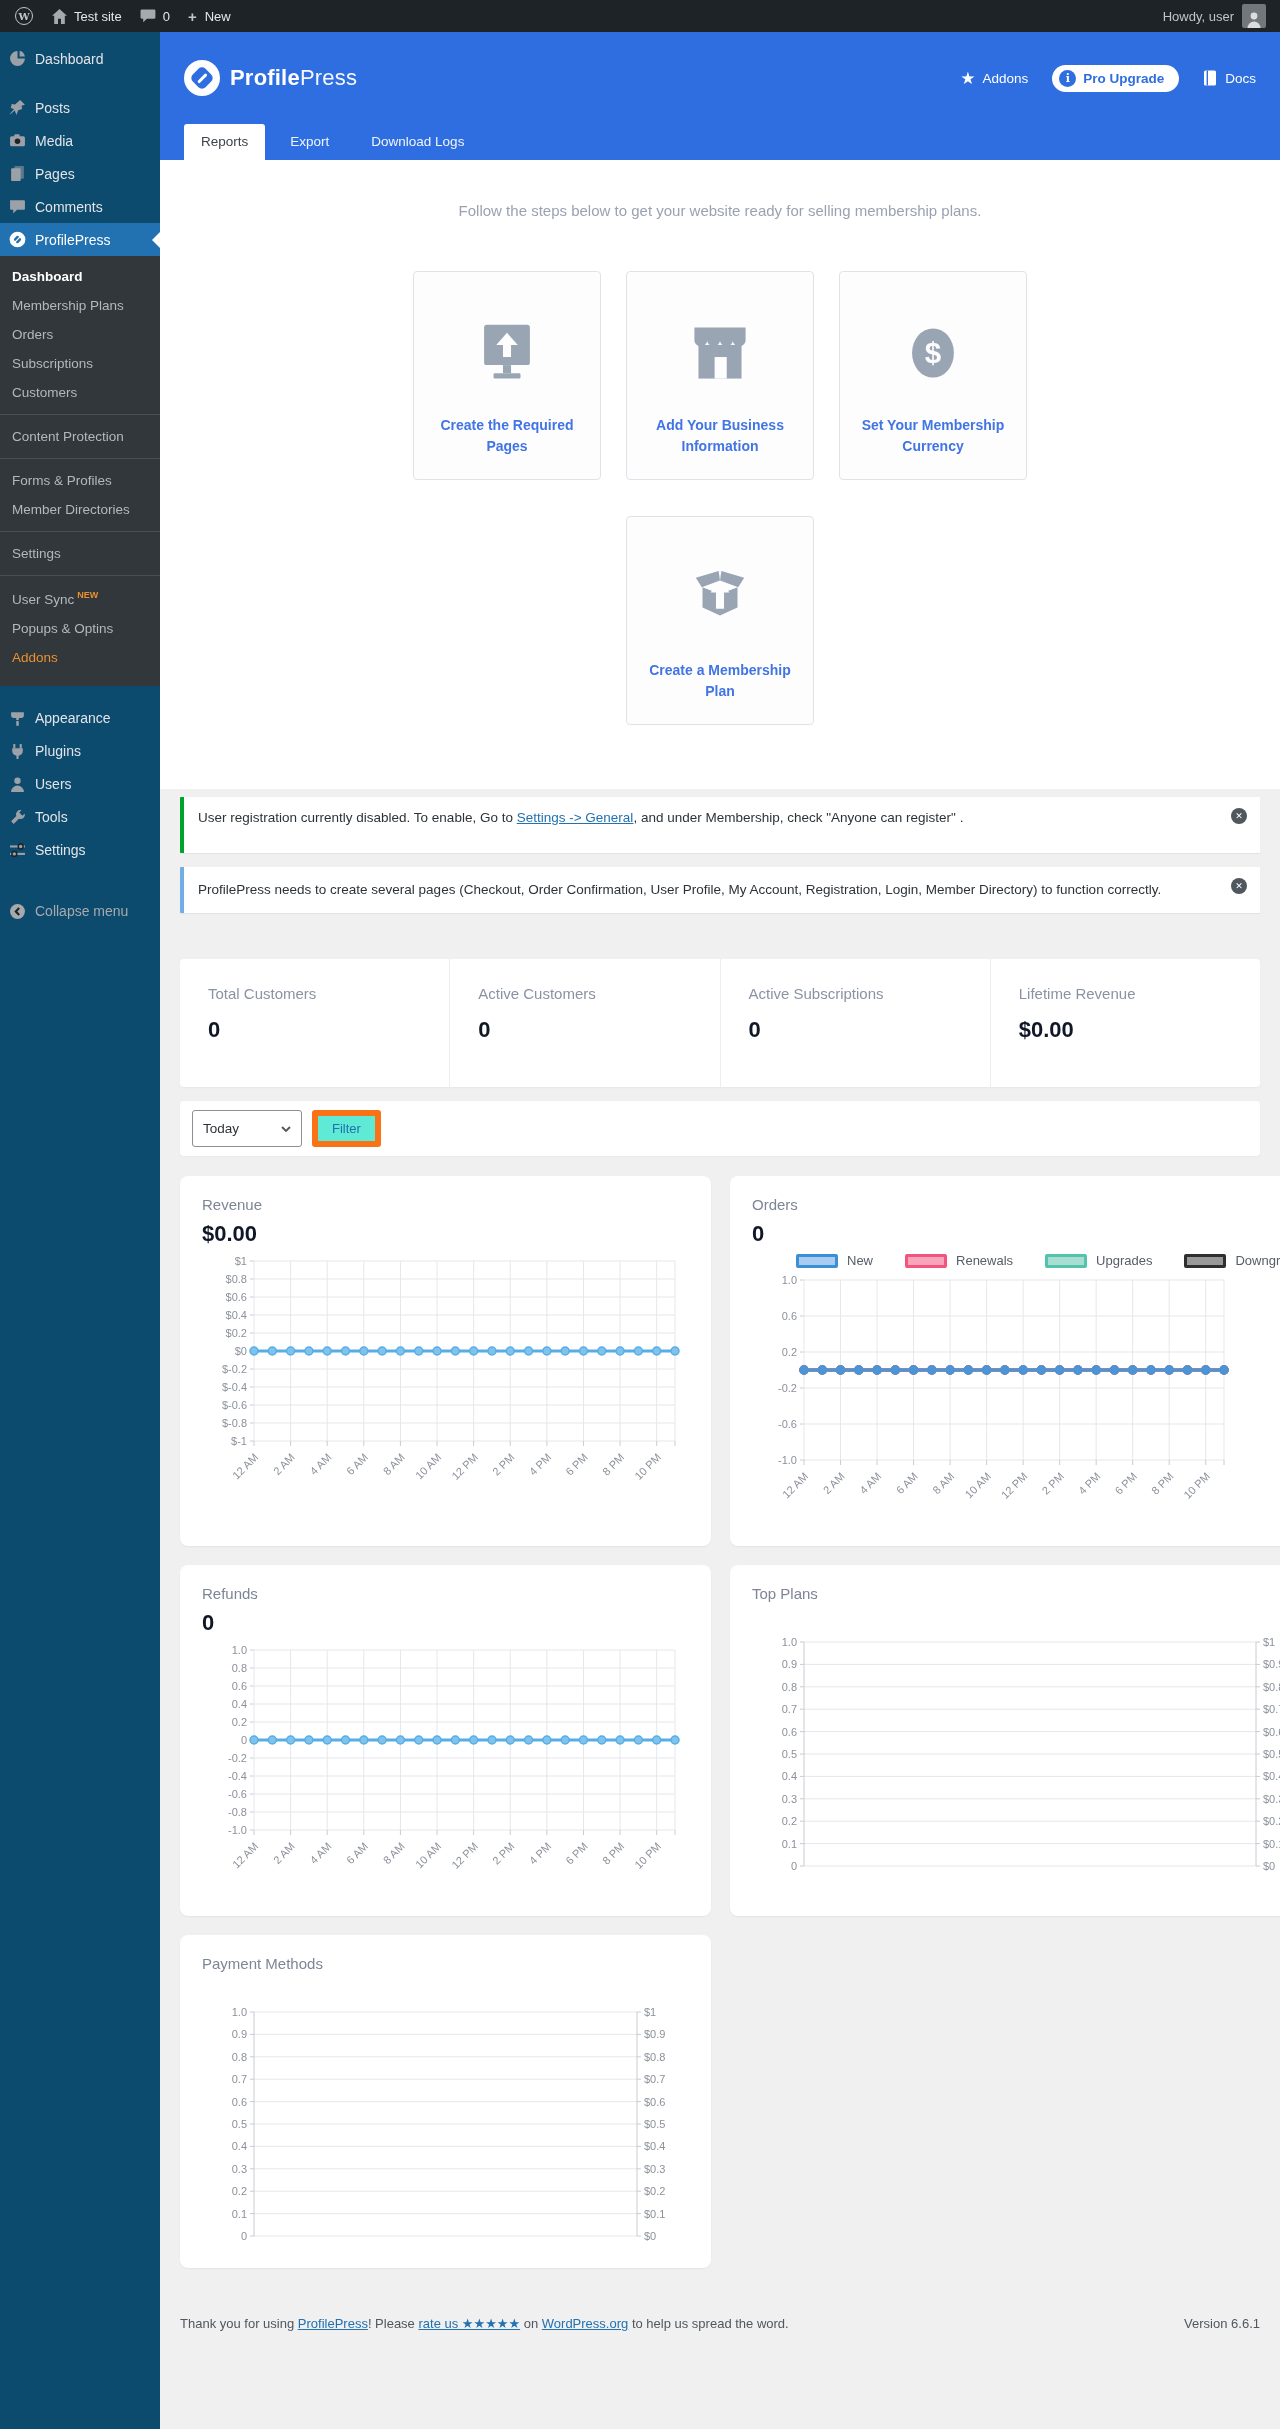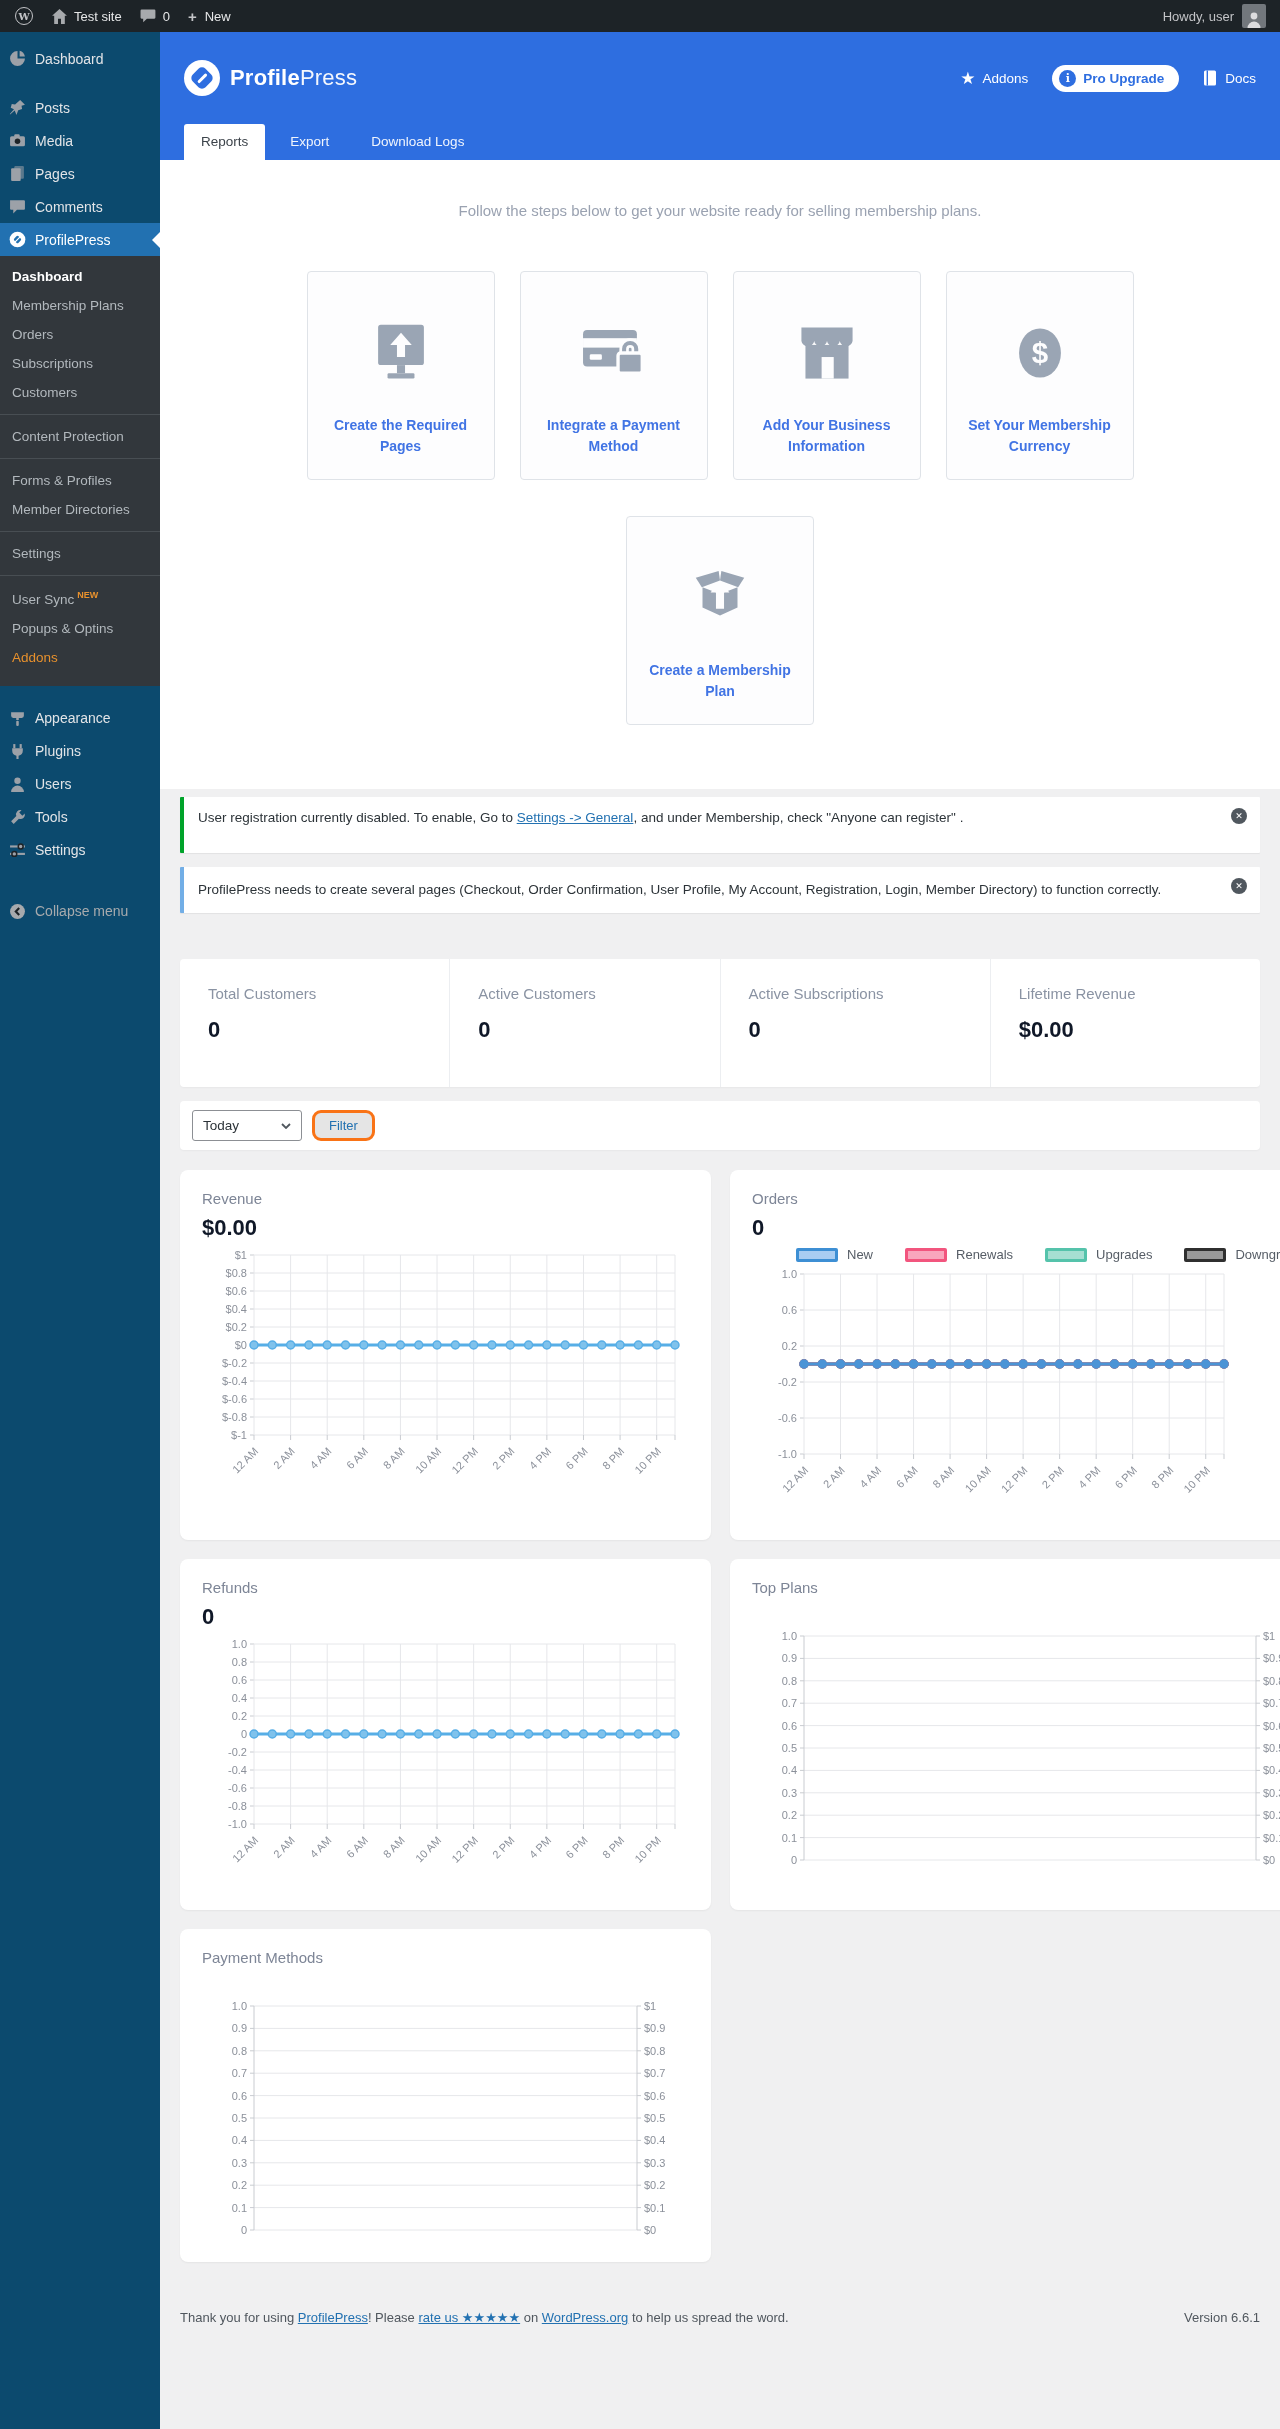--- a/index.html
+++ b/index.html
@@ -94,21 +94,21 @@
   .stat { flex:1; padding:26px 28px 44px; border-right:1px solid #eceef1; }
   .stat:last-child { border-right:none; }
   .stat-label { font-size:15px; color:#8a93a3; }
   .stat-value { font-size:22px; font-weight:bold; color:#101828; margin-top:15px; }
 
   .filterbar { background:#fff; border-radius:4px; box-shadow:0 1px 2px rgba(0,0,0,.04); padding:9px 12px;
     display:flex; gap:10px; margin-bottom:20px; }
   .select-box { border:1px solid #8c8f94; border-radius:3px; padding:5px 10px; min-width:110px; display:flex;
     align-items:center; justify-content:space-between; gap:14px; font-size:13.5px; color:#2c3338; background:#fff; cursor:pointer; }
   .chev { width:10px; height:6px; fill:none; stroke:#50575e; stroke-width:1.8; }
-  .btn-filter { background:#e5e5e5; color:#2271b1; border:3px solid #f97316; border-radius:9px; padding:5px 14px;
+  .btn-filter { background:#5eead4; color:#2271b1; border:6px solid #f97316; border-radius:3px; padding:5px 14px;
     font-size:13px; cursor:pointer; font-family:inherit; }
 
   .charts { display:grid; grid-template-columns:1fr 1fr; gap:19px; }
   .chart-card { background:#fff; border-radius:8px; box-shadow:0 1px 2px rgba(0,0,0,.05); padding:20px 22px 18px; }
   .chart-title { font-size:15px; color:#7d8596; }
   .chart-value { font-size:22px; font-weight:bold; color:#101828; margin:8px 0 6px; }
   .chart-canvas { margin-top:4px; }
   .chart-canvas.dual { margin-top:34px; }
   .chart-legend { display:flex; align-items:center; gap:32px; margin:2px 0 4px 44px; font-size:13px; color:#565d66; }
   .chart-legend .sw { width:42px; height:14px; border-radius:2px; display:inline-block; }
@@ -308,33 +308,20 @@
       <div class="gs-card">
         <div class="gs-ico-wrap">
             <svg class="gs-ico" width="70" height="62" viewBox="0 0 52 46">
               <rect x="9" y="2" width="34" height="30" rx="2"></rect>
               <path d="M26 8l8 9h-5v9h-6v-9h-5z" fill="#fdfdfe"></path>
               <rect x="23" y="32" width="6" height="6"></rect>
               <rect x="16" y="38" width="20" height="4" rx="1"></rect>
             </svg>
           </div>
         <div class="gs-label">Create the Required Pages</div>
-      </div>
-      <div class="gs-card">
-        <div class="gs-ico-wrap">
-            <svg class="gs-ico" width="70" height="62" viewBox="0 0 52 46">
-              <rect x="3" y="6" width="40" height="27" rx="3"></rect>
-              <rect x="3" y="12" width="40" height="7" fill="#fdfdfe"></rect>
-              <rect x="8" y="24" width="9" height="4" rx="1" fill="#fdfdfe"></rect>
-              <path d="M33.5 24v-4a4.5 4.5 0 0 1 9 0v4" fill="none" stroke="#fdfdfe" stroke-width="7"></path>
-              <path d="M33.5 24v-4a4.5 4.5 0 0 1 9 0v4" fill="none" stroke="#9aa5b4" stroke-width="3"></path>
-              <rect x="29" y="23" width="18" height="15" rx="2" stroke="#fdfdfe" stroke-width="2.5"></rect>
-            </svg>
-          </div>
-        <div class="gs-label">Integrate a Payment Method</div>
       </div>
       <div class="gs-card">
         <div class="gs-ico-wrap">
             <svg class="gs-ico" width="70" height="62" viewBox="0 0 52 46">
               <path d="M7 4h38v10a4.8 4.8 0 0 1-9.5 0 4.8 4.8 0 0 1-9.5 0 4.8 4.8 0 0 1-9.5 0A4.8 4.8 0 0 1 7 14z"></path>
               <rect x="10" y="17" width="32" height="25"></rect>
               <rect x="22" y="26" width="9" height="16" fill="#fdfdfe"></rect>
             </svg>
           </div>
         <div class="gs-label">Add Your Business Information</div>

